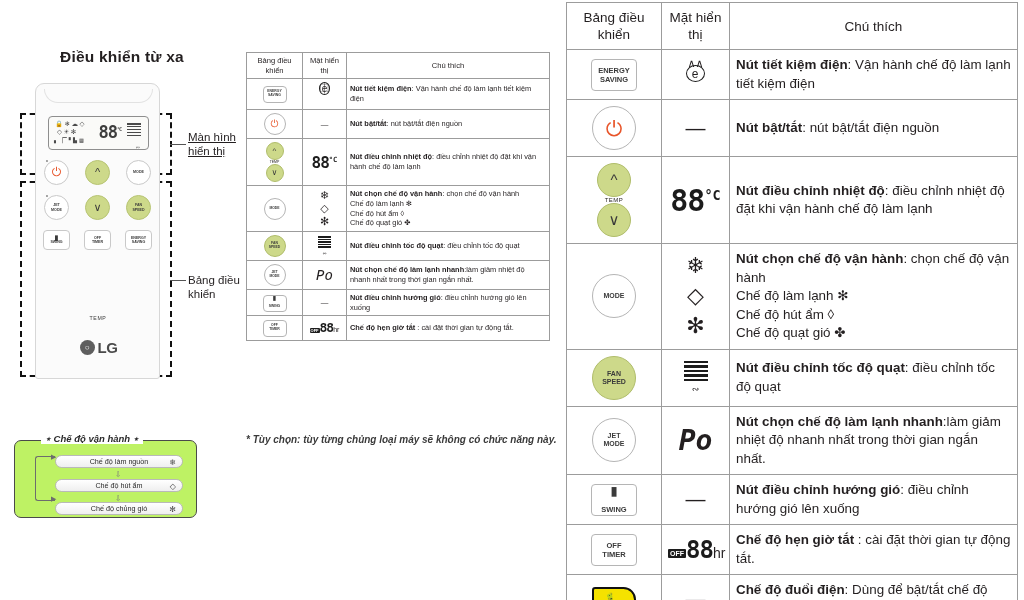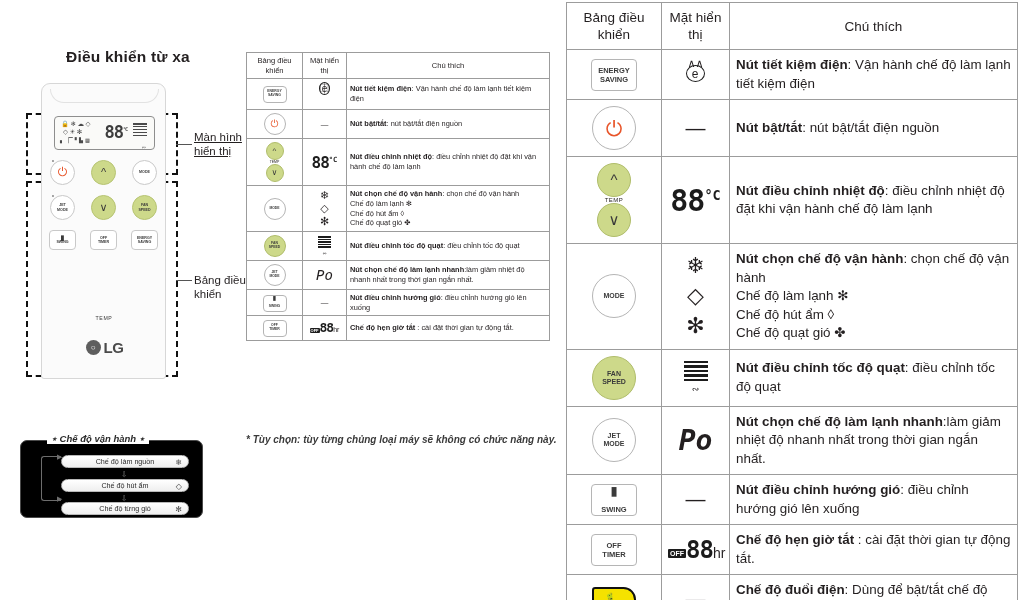--- a/index.html
+++ b/index.html
@@ -5,21 +5,21 @@
   * { box-sizing: border-box; }
   html, body { margin:0; padding:0; }
   body {
     width:1024px; height:600px; position:relative; overflow:hidden;
     background:#ffffff;
     font-family:"Liberation Sans", sans-serif;
     color:#231f20;
   }
 
   
-  #remote-panel { position:absolute; left:8px; top:0; width:240px; height:555px; }
+  #remote-panel { position:absolute; left:2px; top:0; width:240px; height:555px; }
 
   #remote-title {
     position:absolute; left:0; top:48px; width:240px; text-align:center;
     font-size:15.5px; font-weight:bold; letter-spacing:.2px;
   }
 
   #remote-body {
     position:absolute; left:33px; top:83px; width:125px; height:296px;
     background:#fbfbfb; border:1.2px solid #d7d7d7;
     border-radius:9px 9px 3px 3px;
@@ -87,21 +87,21 @@
   }
   #dash-display { left:18px; top:113px; width:152px; height:62px; }
   #dash-panel   { left:18px; top:181px; width:152px; height:196px; }
 
   .callout { position:absolute; font-size:11.5px; line-height:14px; color:#231f20; }
   .callout-line { position:absolute; background:#555; height:1.2px; }
 
   
   #mode-box {
     position:absolute; left:12px; top:440px; width:183px; height:78px;
-    border:1.6px solid #4a4a4a; border-radius:7px; background:#000000;
+    border:1.6px solid #4a4a4a; border-radius:7px; background:#bef264;
   }
   #mode-box-title {
     position:absolute; left:26px; top:-8px; background:#fff; padding:0 4px;
     font-size:9.5px; font-weight:bold; font-style:italic; color:#2b2b2b;
     white-space:nowrap;
   }
   .mode-pill {
     position:absolute; left:40px; width:128px; height:13px;
     border:1px solid #b9b9b9; border-radius:7px;
     background:linear-gradient(#ffffff,#efefef);
@@ -293,21 +293,21 @@
     </div>
     <span class="mode-arrow" style="top:29px;">⇩</span>
 
     <div class="mode-pill" style="top:38px;">
       <span>Chế độ hút ẩm</span>
       <span class="pill-icon">◇</span>
     </div>
     <span class="mode-arrow" style="top:53px;">⇩</span>
 
     <div class="mode-pill" style="top:61px;">
-      <span>Chế độ từng gió</span>
+      <span>Chế độ chủng gió</span>
       <span class="pill-icon">✻</span>
     </div>
   </div>
 </div>
 
 <table class="ctable" id="table-mid">
   <colgroup>
       <col style="width:56px">
       <col style="width:44px">
       <col>

